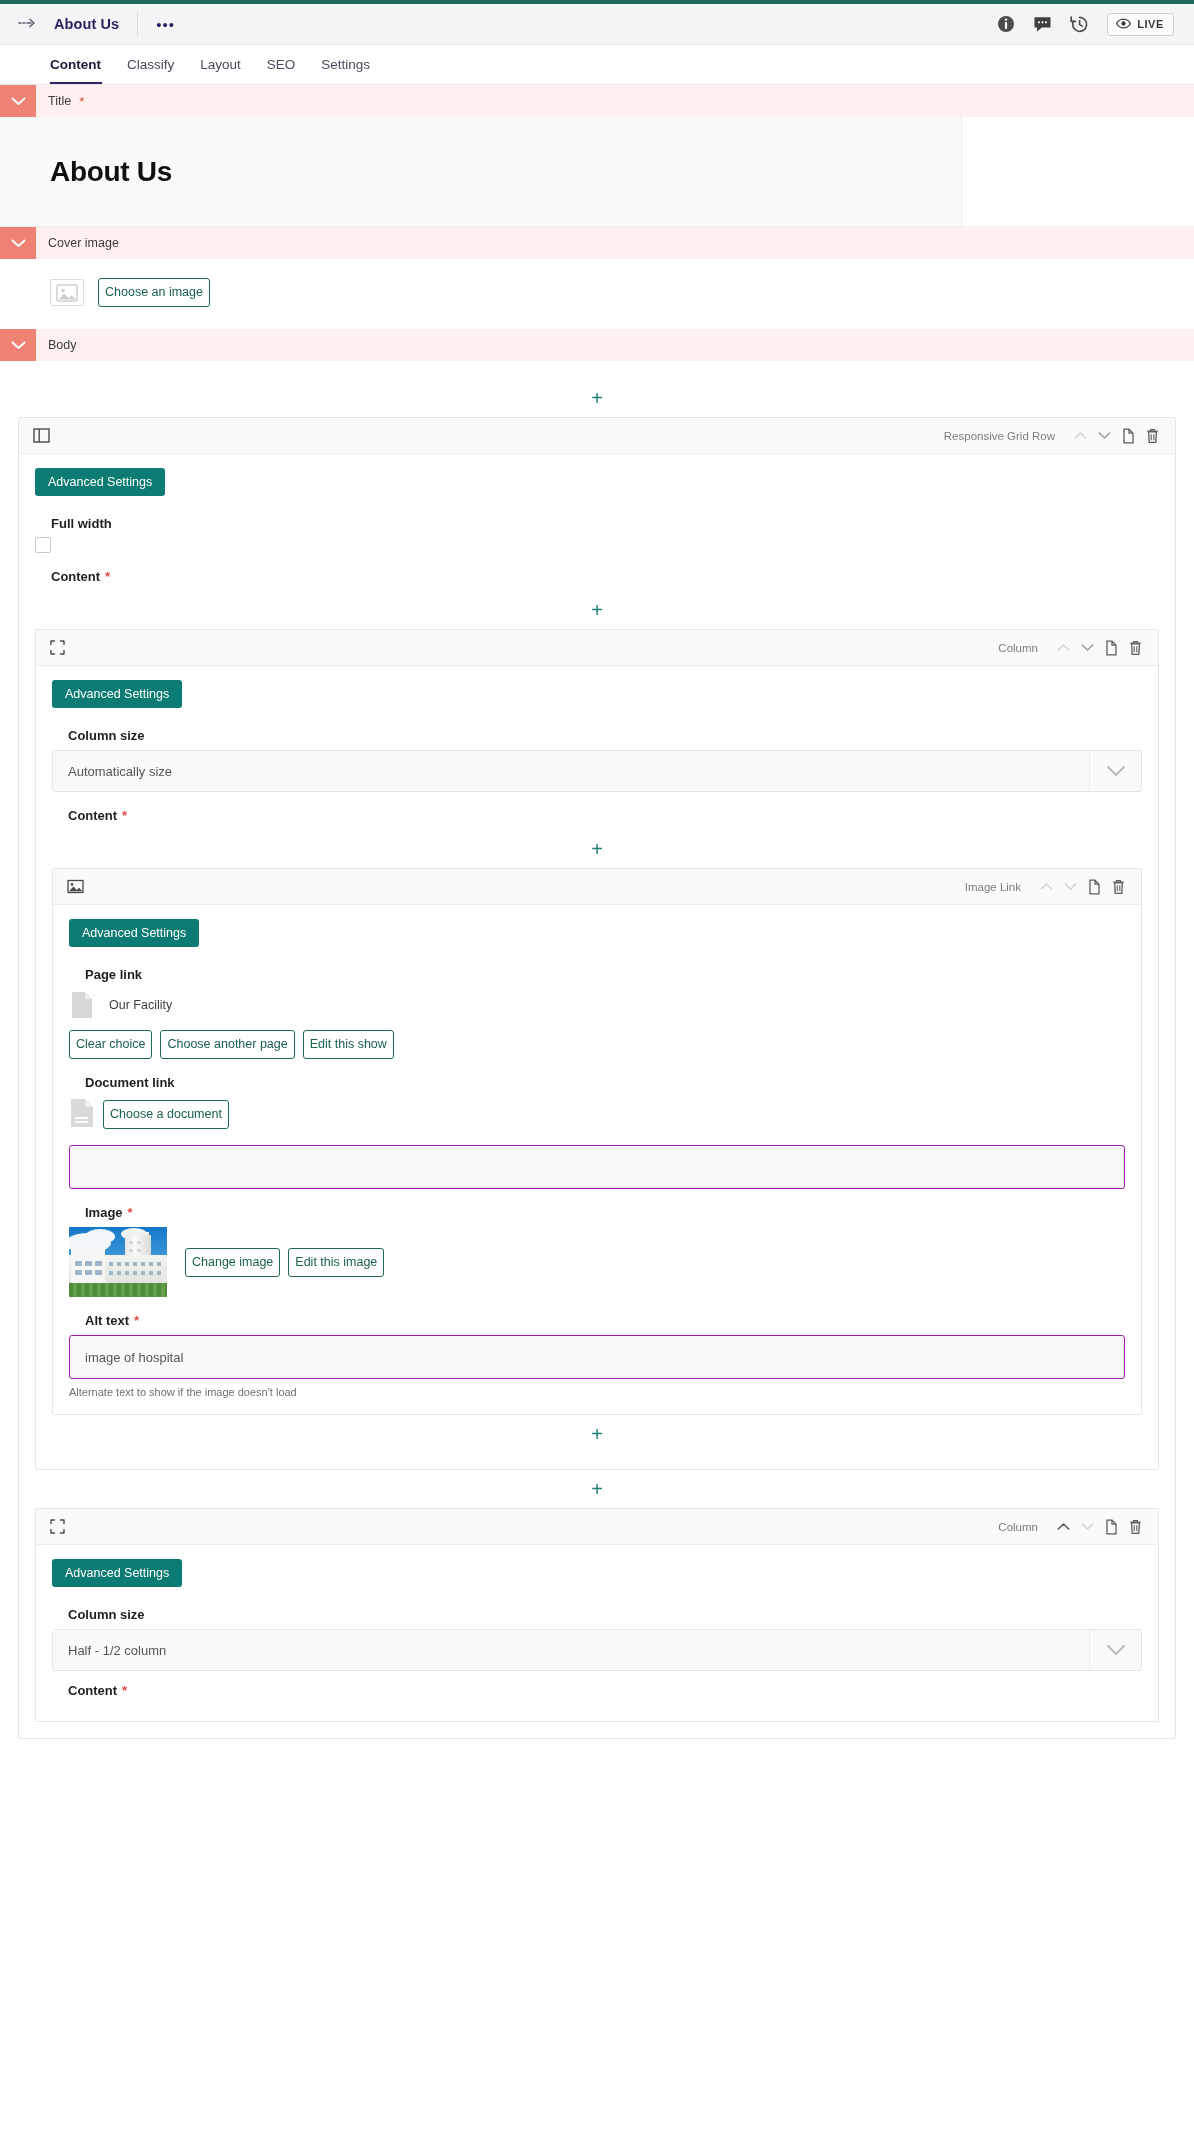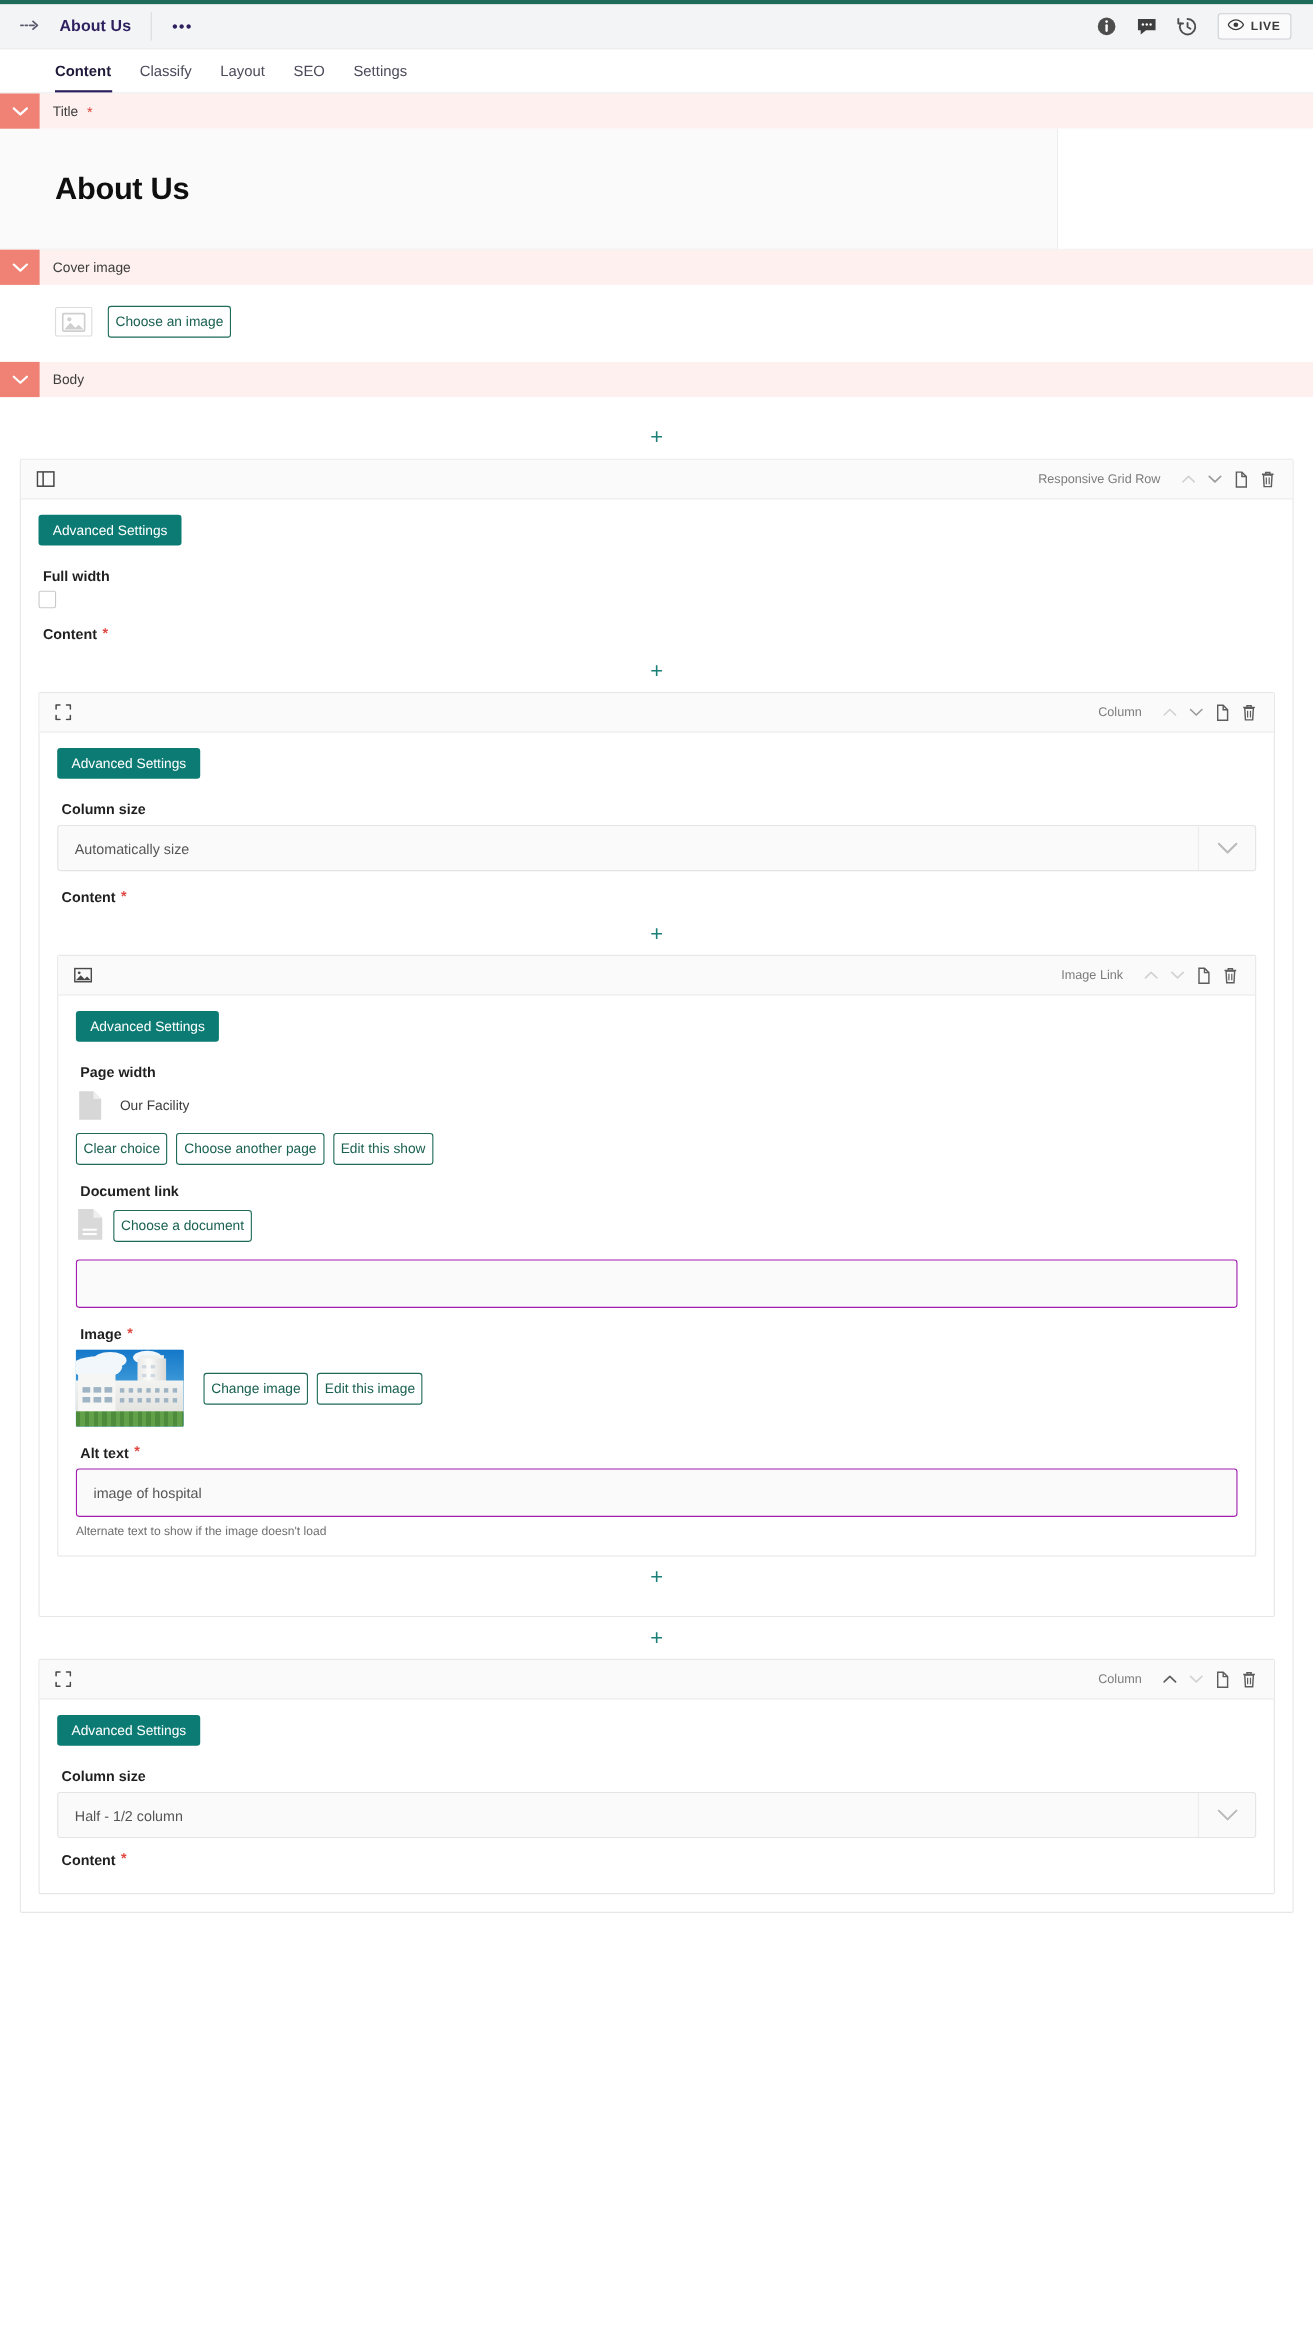--- a/index.html
+++ b/index.html
@@ -250,22 +250,22 @@
     margin-left: 2px;
   }
   .blk-ctl.dim { color: #d2d2d2; }
   .blk-ctl.dark { color: #5d5d5d; }
   .block-body { padding: 14px 16px 16px 16px; }
 
   .field-label {
     font-size: 13px;
     font-weight: bold;
     color: #1f1f1f;
-    margin: 0 0 7px 4px;
-    display: flex; gap: 5px;
+    margin: 0 0 7px 16px;
+    display: flex; align-items: center; gap: 5px;
   }
   .field-label.tight { margin-bottom: 6px; }
 
   .checkbox {
     width: 16px; height: 16px;
     border: 1px solid #c9c9c9;
     border-radius: 2px;
     background: #fff;
     cursor: pointer;
     display: block;
@@ -653,21 +653,21 @@
                   <path d="M2.6 3.8h7.8l-.6 10.6H3.2z" stroke="currentColor" stroke-width="1.3" fill="none"></path>
                   <path d="M5.2 6.2v6M7.8 6.2v6" stroke="currentColor" stroke-width="1.1"></path>
                 </svg>
               </span>
             </div>
             <div class="block-body">
               <button class="btn-teal">Advanced Settings</button>
               <div class="spacer-20"></div>
 
               <div class="field-label">
-                <span>Page width</span>
+                <span>Page link</span>
               </div>
               <div class="chosen-row">
                 <span class="doc-placeholder">
                   <svg width="22" height="28" viewBox="0 0 22 28" aria-hidden="true">
                     <path d="M1 1h13l7 7v19H1z" fill="#d7d7d7"></path>
                     <path d="M14 1v7h7" fill="#eeeeee"></path>
                   </svg>
                 </span>
                 <span class="chosen-name">Our Facility</span>
               </div>

